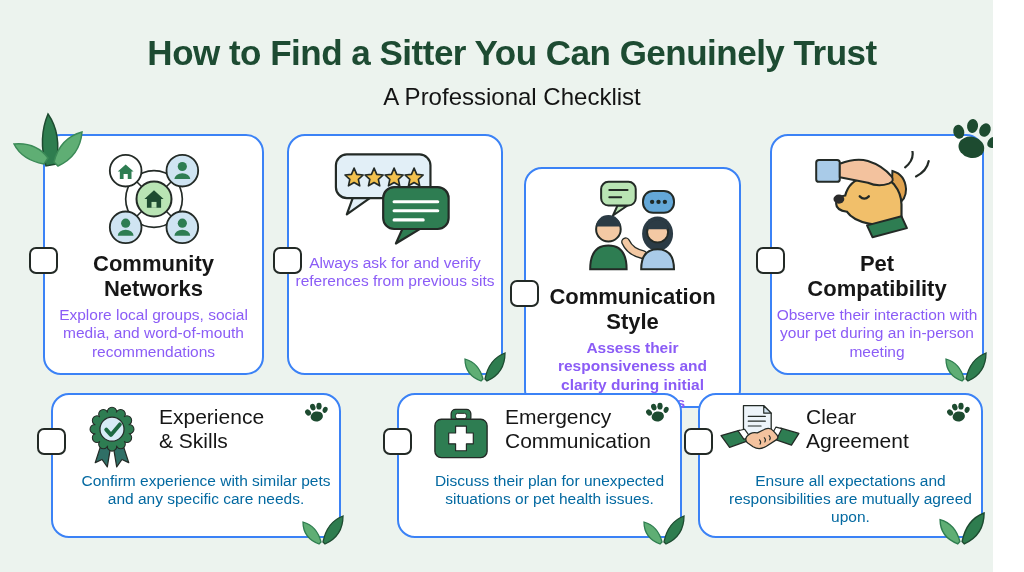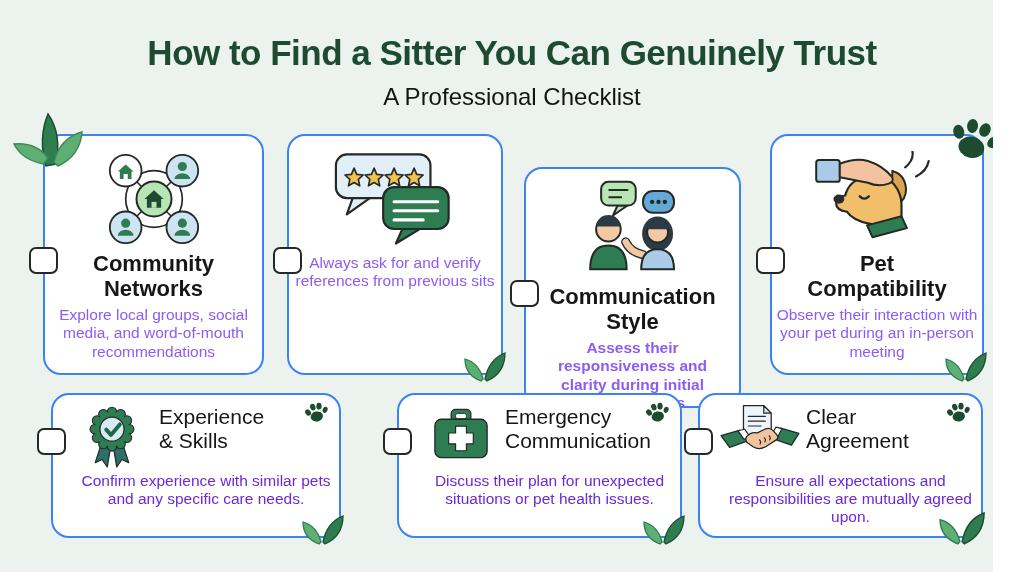--- a/index.html
+++ b/index.html
@@ -20,21 +20,21 @@
 
   .icon-row { height:100px; margin-top:13px; display:flex; justify-content:center; align-items:flex-end; }
   .card-title { margin-top:3px; text-align:center; font-size:22px; font-weight:bold;
     line-height:1.12; color:#161616; }
   .card-desc { margin:5px auto 0; text-align:center; font-size:15.5px; line-height:1.17; color:#8b5cf6; }
 
   .b-icon { position:absolute; left:30px; top:8px; }
   .b-title { position:absolute; left:106px; top:10px; font-size:21px; font-weight:normal;
     line-height:1.15; color:#161616; }
   .b-desc { position:absolute; top:77px; left:28px; right:8px; text-align:center;
-    font-size:15.5px; line-height:1.17; color:#6d28d9; }
+    font-size:15.5px; line-height:1.17; color:#0369a1; }
 
   .deco { position:absolute; z-index:5; }
   .leaf-br { position:absolute; right:-6px; bottom:-10px; width:46px; height:40px; z-index:5; }
   .paw-tr { position:absolute; right:10px; top:7px; width:24px; height:22px; }
   svg { display:block; }
 </style>
 </head>
 <body>
 
 <div class="canvas">

